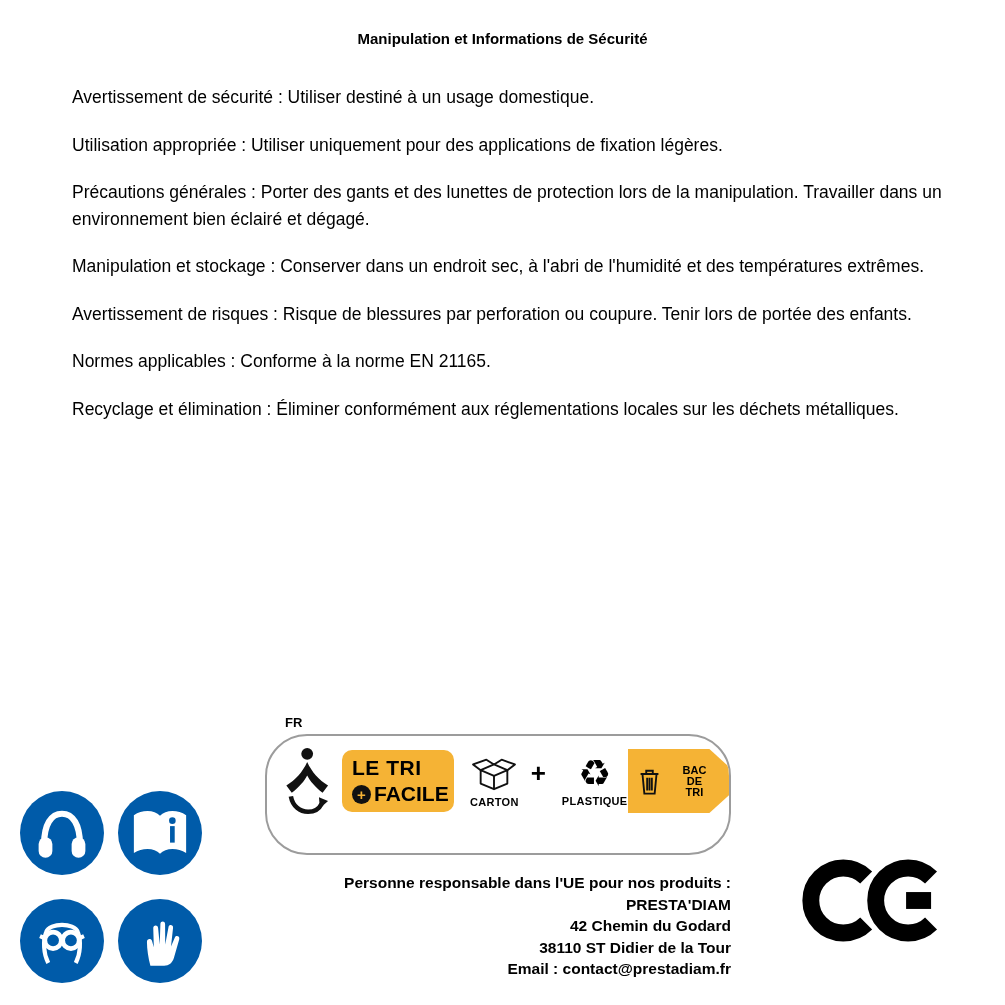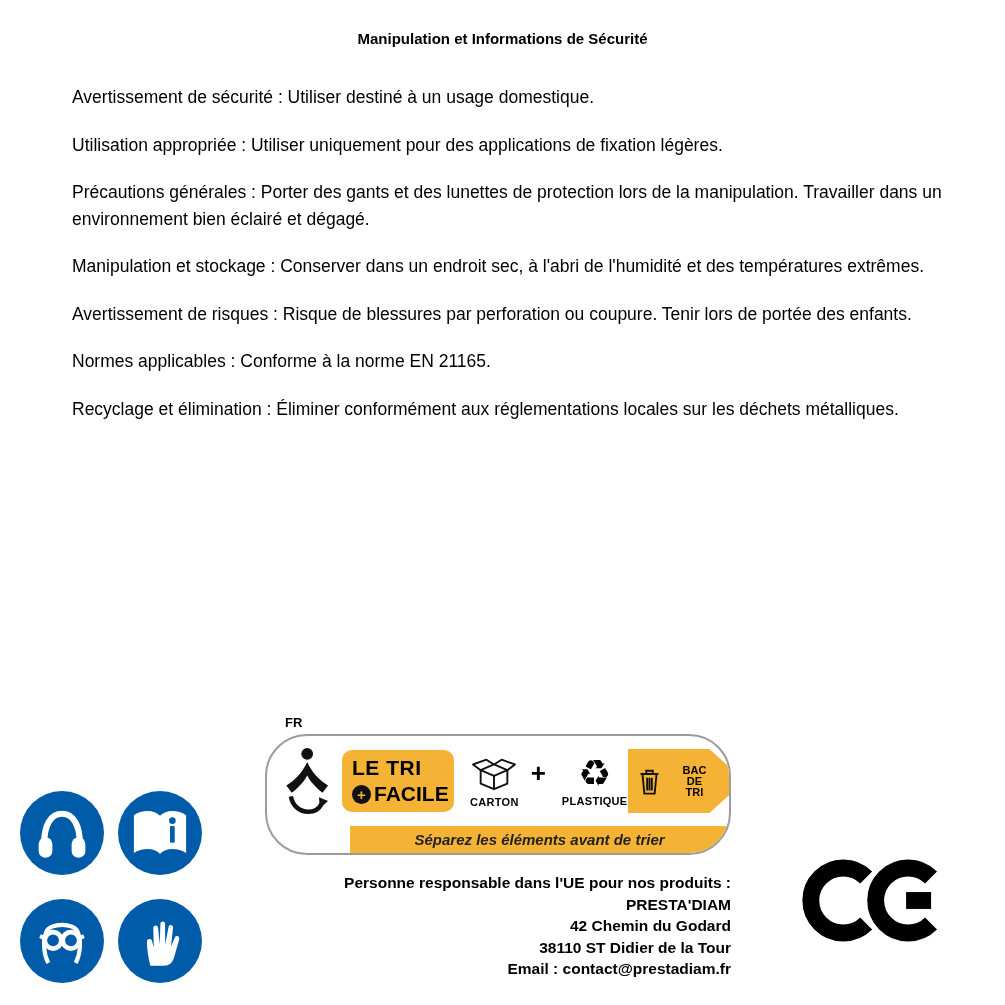--- a/index.html
+++ b/index.html
@@ -177,21 +177,20 @@
           </g>
         </svg>
         <div class="bac-text">
           <div>BAC</div>
           <div>DE</div>
           <div>TRI</div>
         </div>
       </div>
     </div>
 
-    <div class="tri-tagline">Séparez les éléments avant de trier</div>
   </div>
 
   <div class="address">
     <div>Personne responsable dans l'UE pour nos produits :</div>
     <div>PRESTA'DIAM</div>
     <div>42 Chemin du Godard</div>
     <div>38110 ST Didier de la Tour</div>
     <div>Email : contact@prestadiam.fr</div>
   </div>
 

